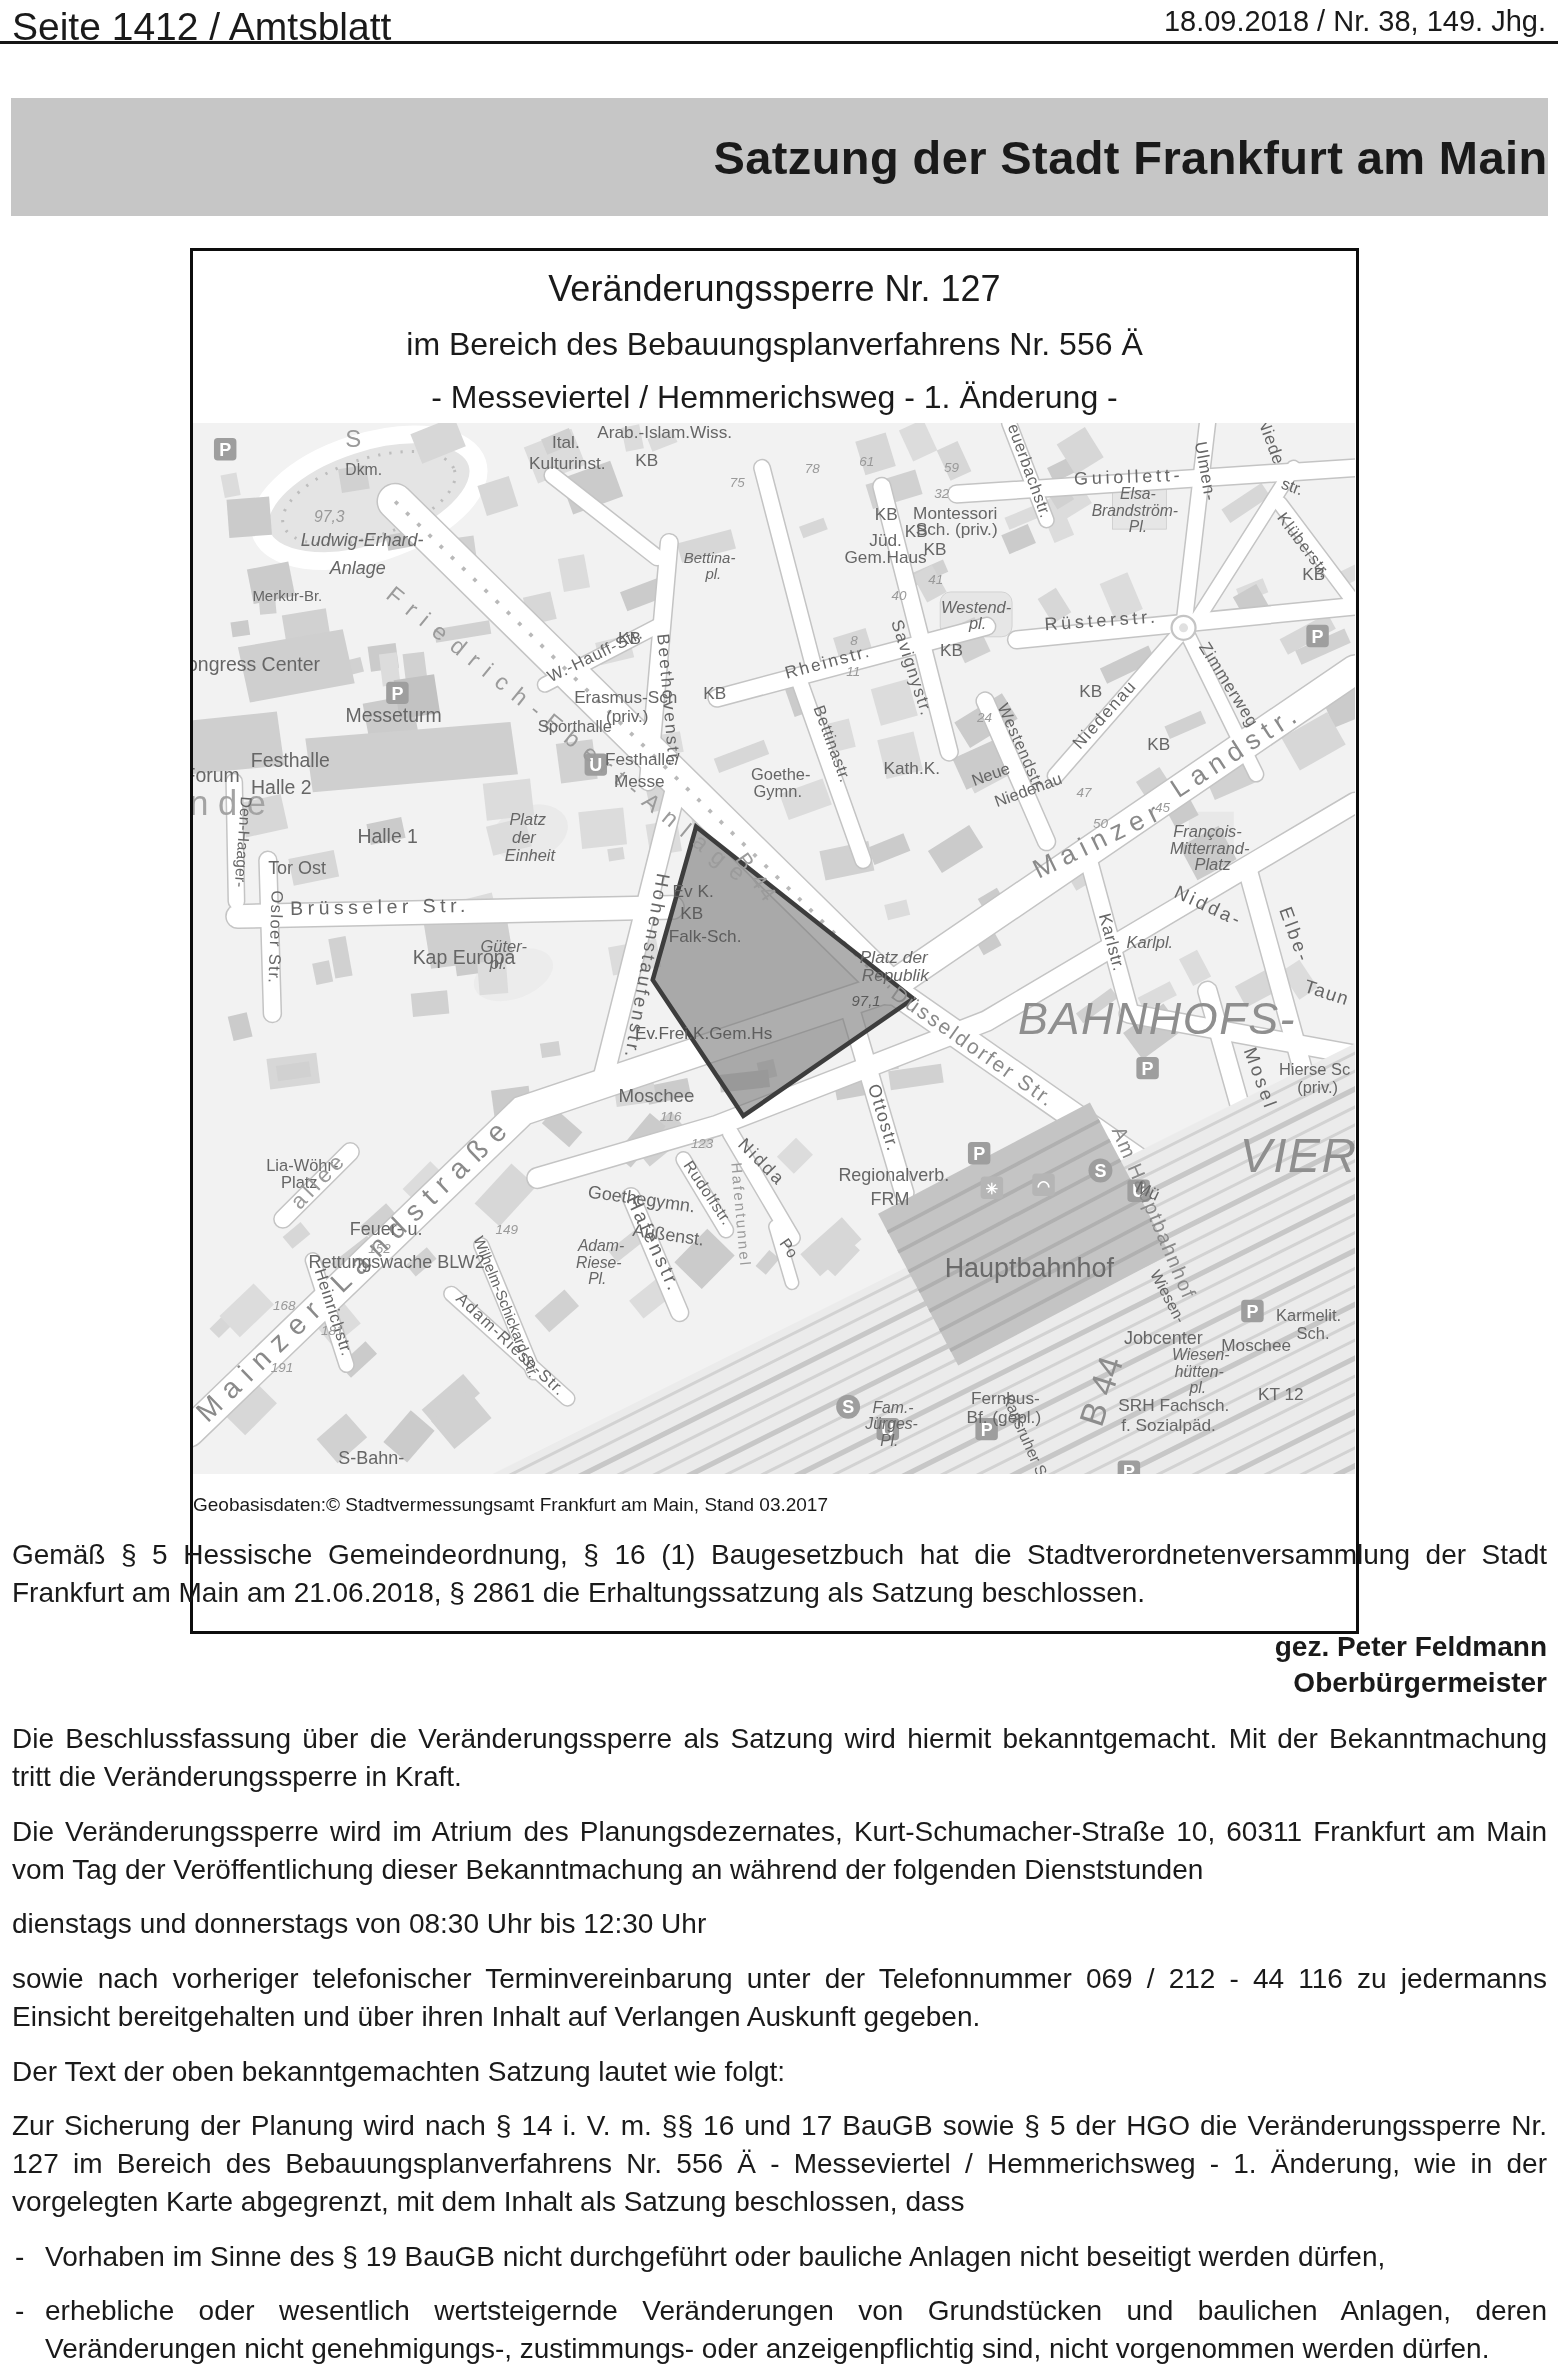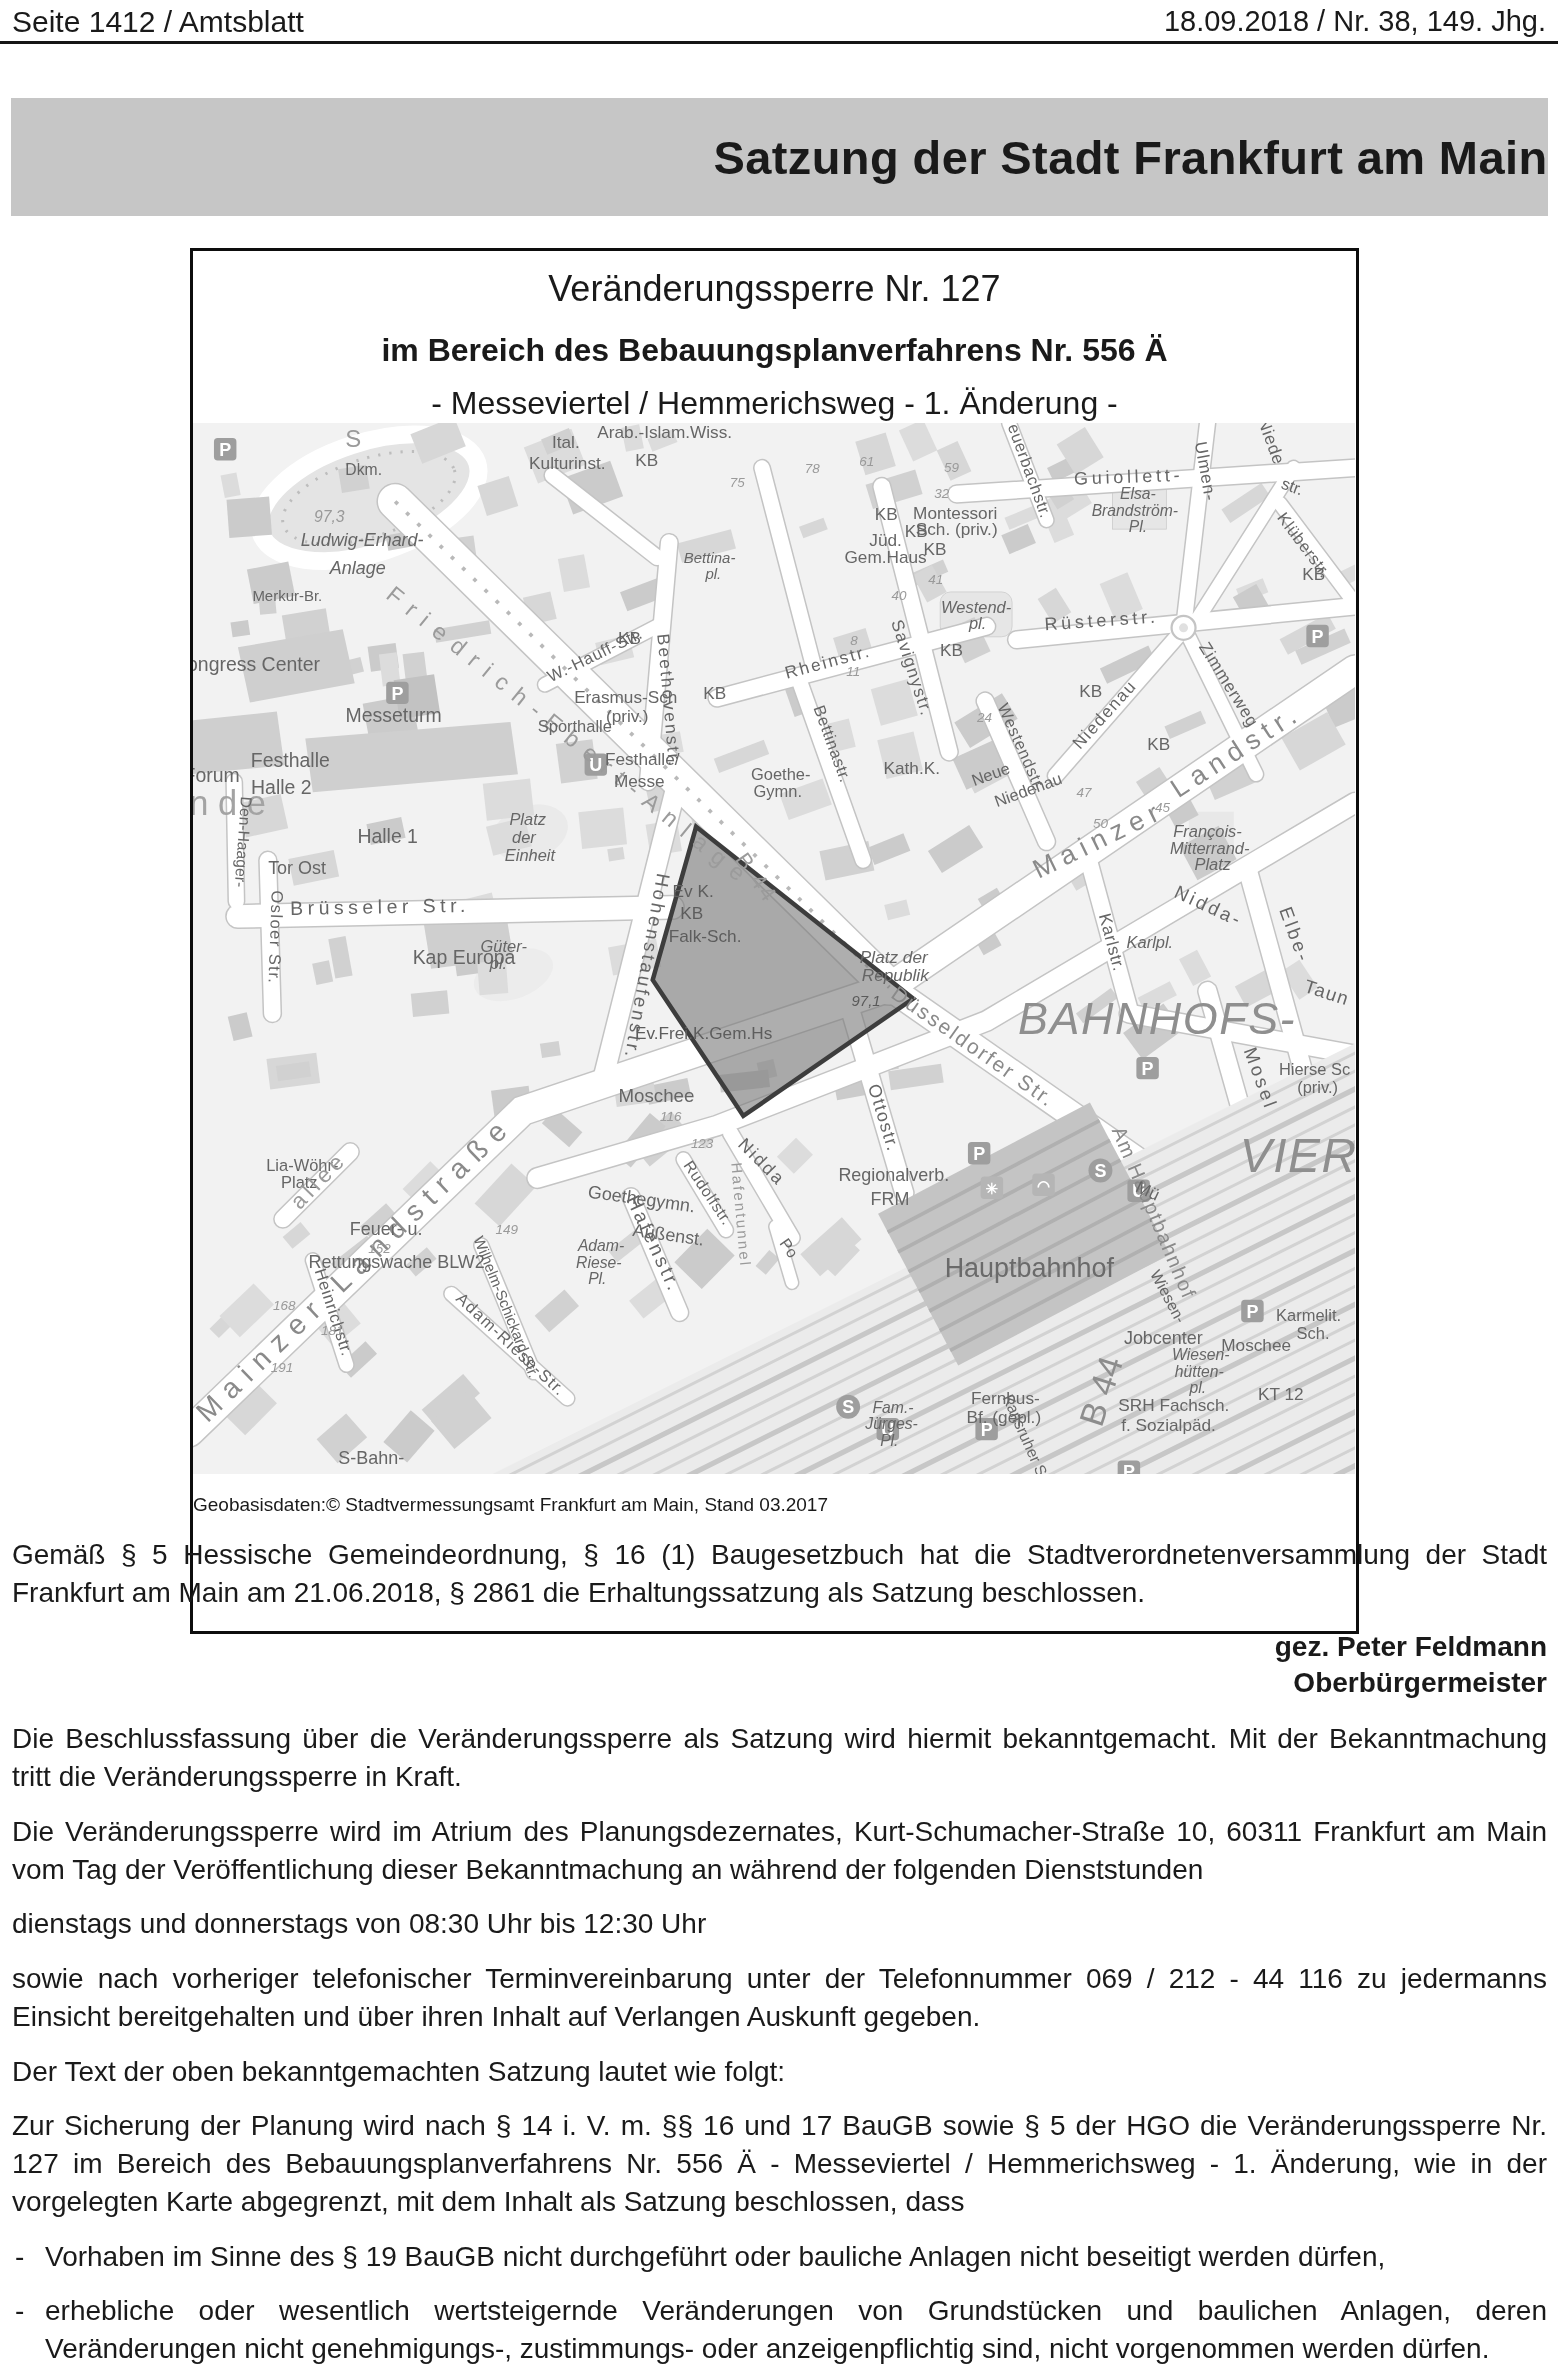--- a/index.html
+++ b/index.html
@@ -1,28 +1,28 @@
 <!DOCTYPE html>
 <html style="font-size:12px"><head>
 <meta charset="utf-8">
 <style>
   html,body{margin:0;padding:0;}
   body{width:1558px;height:2377px;background:#ffffff;position:relative;overflow:hidden;
        font-family:"Liberation Sans",sans-serif;color:#1a1a1a;}
-  .hdr-left{position:absolute;left:12px;top:4.5px;font-size:30px;}
+  .hdr-left{position:absolute;left:12px;top:4.5px;font-size:39px;}
   .hdr-right{position:absolute;right:12px;top:4.5px;font-size:29px;}
   .hdr-rule{position:absolute;left:0;top:41px;width:1558px;border-top:3px solid #161616;}
   .banner{position:absolute;left:10.5px;top:98px;width:1537px;height:118px;background:#c6c6c6;
           display:flex;align-items:center;justify-content:flex-end;}
   .banner-title{font-size:47px;font-weight:bold;letter-spacing:0.4px;}
   .map-box{position:absolute;left:190px;top:248px;width:1169px;height:1386px;
            border:3.8px solid #0d0d0d;background:#fff;box-sizing:border-box;}
   .map-titles{text-align:center;}
   .mt1{font-size:36px;margin-top:16.6px;}
-  .mt2{font-size:32px;margin-top:22px;font-weight:bold;}
+  .mt2{font-size:32px;margin-top:16px;}
   .mt3{font-size:32px;margin-top:16.6px;}
   .map-canvas{position:absolute;left:0;top:172px;width:1162px;height:1051px;}
   .map-canvas svg{width:100%;height:100%;display:block;}
   .caption{position:absolute;left:193px;top:1494px;font-size:19px;}
   .body-text{position:absolute;left:12px;top:1536px;width:1535px;font-size:28px;line-height:38px;
              text-align:justify;}
   .para{margin:0 0 16.6px 0;}
   .signature{text-align:right;font-weight:bold;line-height:36px;margin:3px 0 19.6px 0;}
   .list-item{position:relative;padding-left:33px;margin:0 0 16.6px 0;}
   .list-item .dash{position:absolute;left:3px;top:0;}

